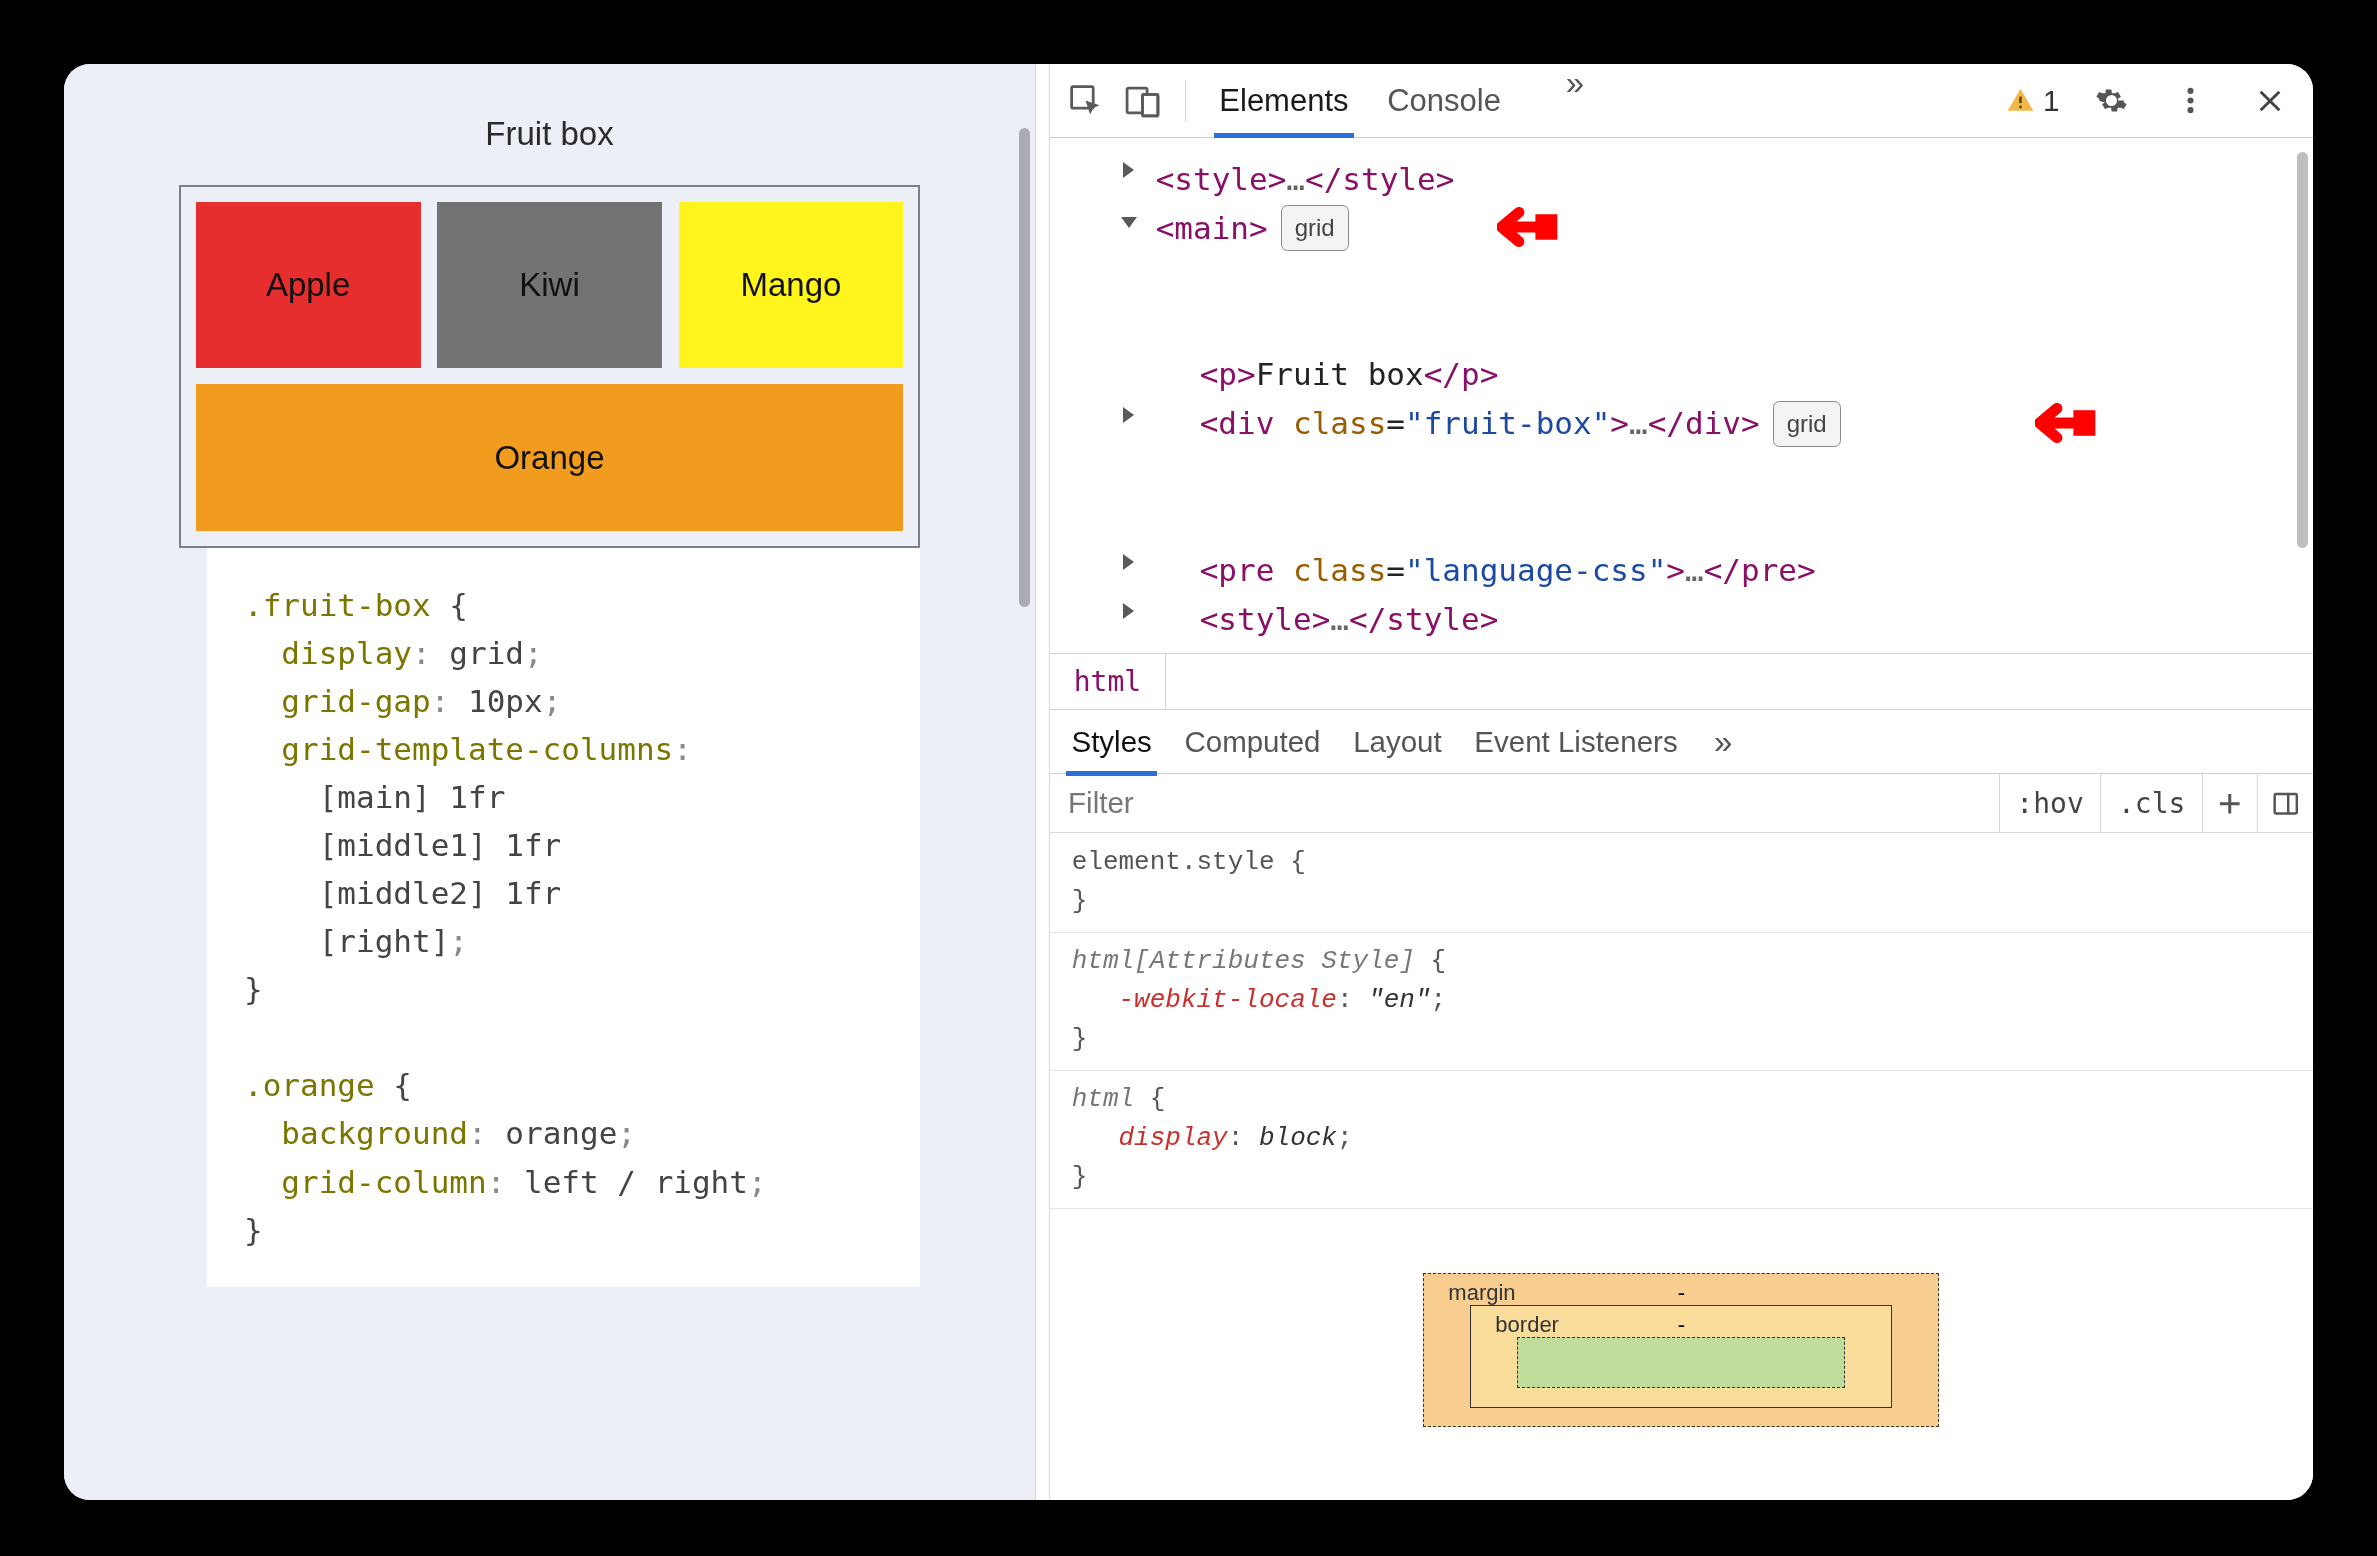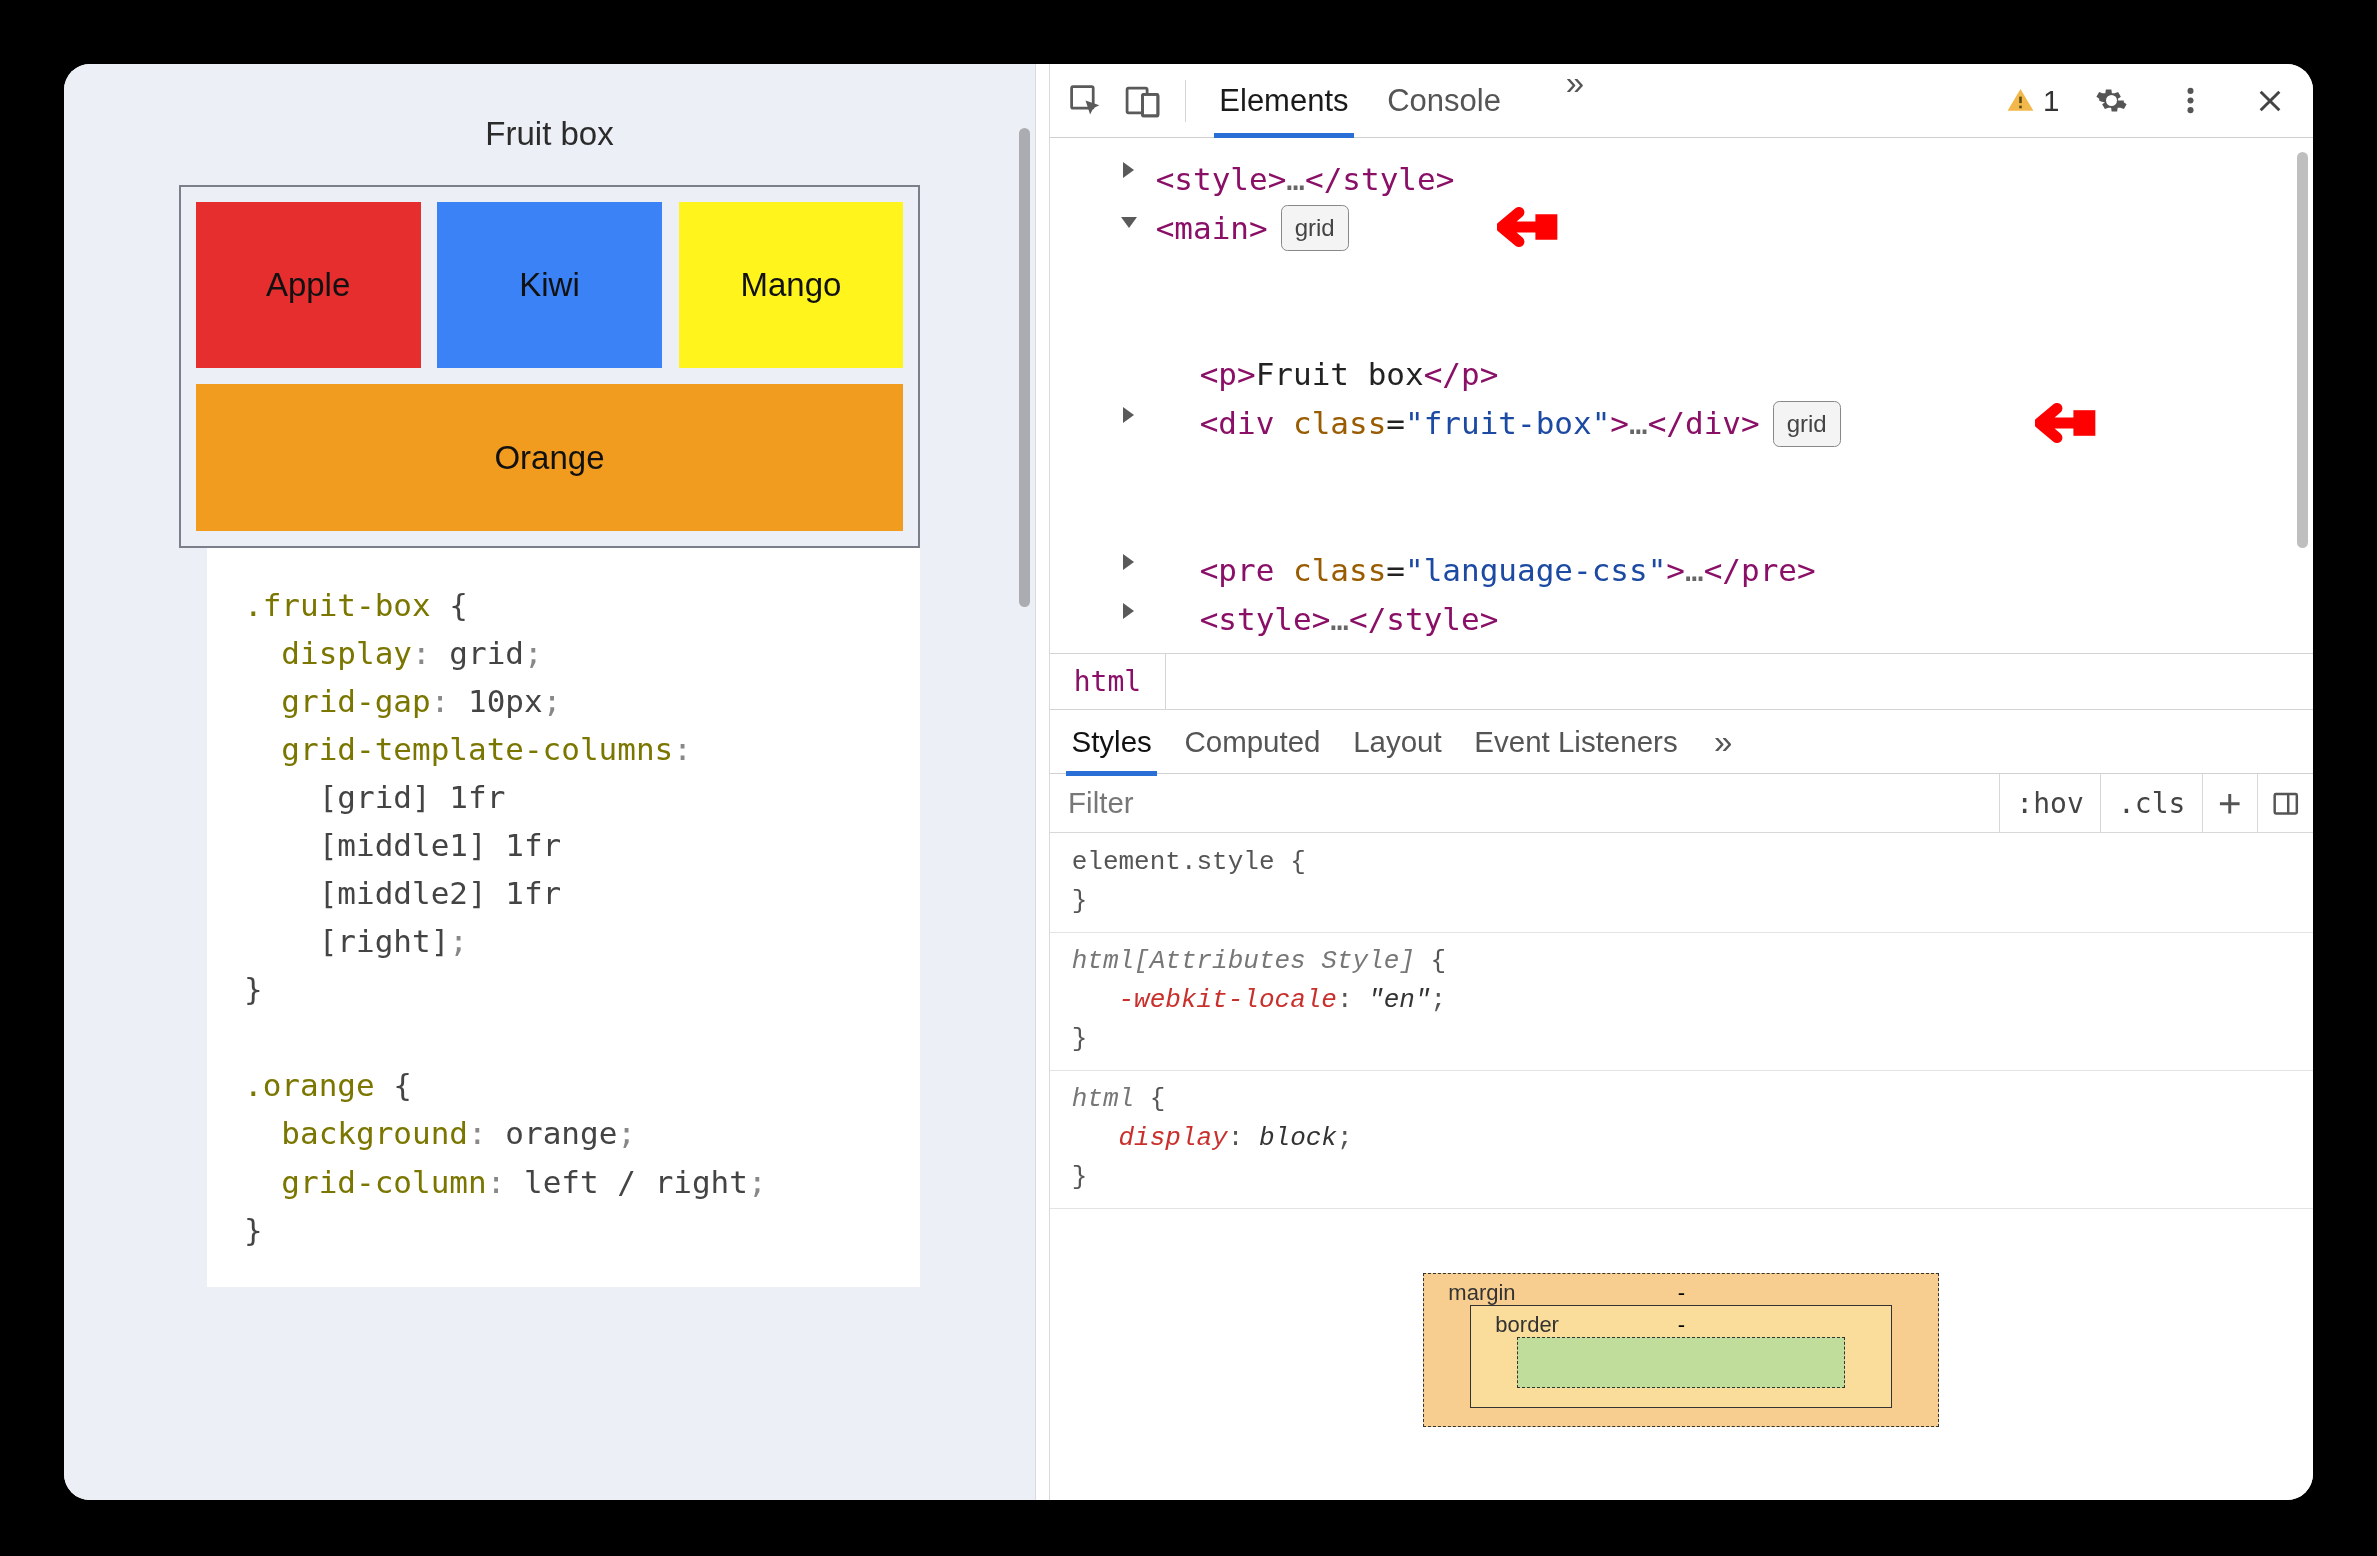--- a/index.html
+++ b/index.html
@@ -57,21 +57,21 @@
   .fruit {
     height: 166px;
     display: flex;
     align-items: center;
     justify-content: center;
     font-size: 33px;
     color: #111;
     font-weight: 400;
   }
   .apple  { background: #e62e2e; }
-  .kiwi   { background: #3b82f6; }
+  .kiwi   { background: #737373; }
   .mango  { background: #fff51c; }
   .orange { background: #f29c1f; grid-column: 1 / 4; height: 147px; }
 
   .code-block {
     background: #fff;
     padding: 33px 37px;
     font-family: "SF Mono", ui-monospace, Menlo, Consolas, monospace;
     font-size: 31px;
     line-height: 1.55;
     white-space: pre;
@@ -303,21 +303,21 @@
         <div class="fruit apple">Apple</div>
         <div class="fruit kiwi">Kiwi</div>
         <div class="fruit mango">Mango</div>
         <div class="fruit orange">Orange</div>
       </div>
 
       <div class="code-block"><span class="tok-sel">.fruit-box</span> <span class="tok-brace">{</span>
   <span class="tok-prop">display</span><span class="tok-punct">:</span> <span class="tok-val">grid</span><span class="tok-punct">;</span>
   <span class="tok-prop">grid-gap</span><span class="tok-punct">:</span> <span class="tok-val">10px</span><span class="tok-punct">;</span>
   <span class="tok-prop">grid-template-columns</span><span class="tok-punct">:</span>
-    <span class="tok-val">[grid] 1fr</span>
+    <span class="tok-val">[main] 1fr</span>
     <span class="tok-val">[middle1] 1fr</span>
     <span class="tok-val">[middle2] 1fr</span>
     <span class="tok-val">[right]</span><span class="tok-punct">;</span>
 <span class="tok-brace">}</span>
 
 <span class="tok-sel">.orange</span> <span class="tok-brace">{</span>
   <span class="tok-prop">background</span><span class="tok-punct">:</span> <span class="tok-val">orange</span><span class="tok-punct">;</span>
   <span class="tok-prop">grid-column</span><span class="tok-punct">:</span> <span class="tok-val">left / right</span><span class="tok-punct">;</span>
 <span class="tok-brace">}</span></div>
 

